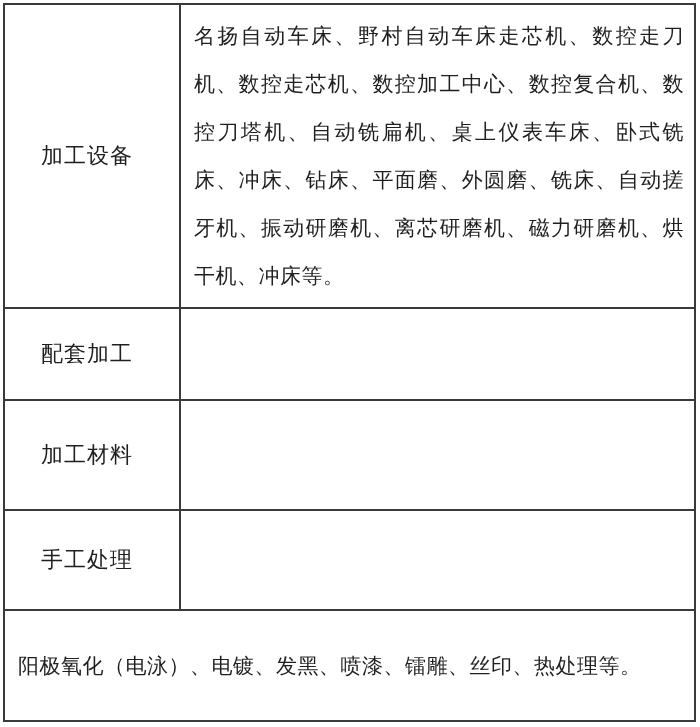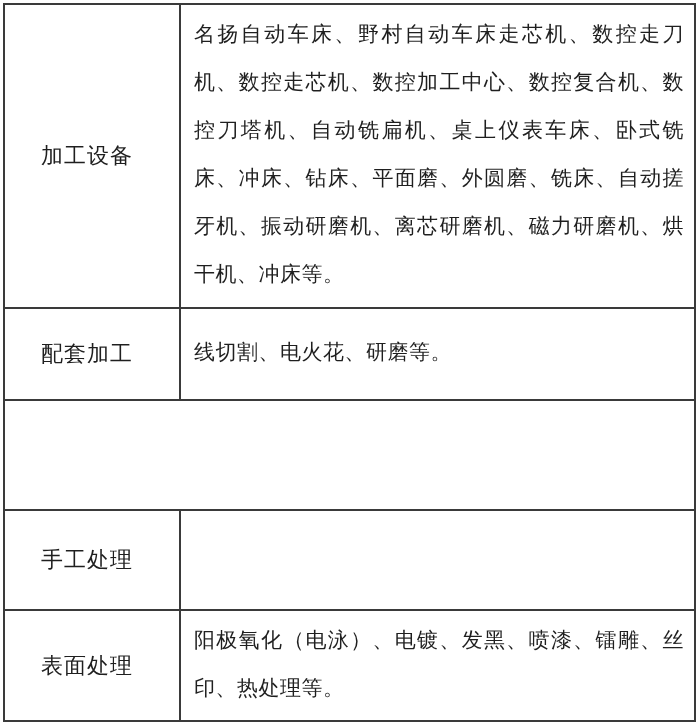--- a/index.html
+++ b/index.html
@@ -44,21 +44,20 @@
     letter-spacing: 1px;
     padding-right: 10px;
     font-family: Liberation Serif, serif;
   }
   .content-cell {
     flex: 1;
     display: flex;
     align-items: center;
     padding: 6px 10px 6px 13px;
     overflow: hidden;
-    font-family: Liberation Mono, monospace;
   }
   .content-text {
     width: 100%;
     font-size: 21px;
     letter-spacing: 0.5px;
     line-height: 48px;
     text-align: justify;
     text-justify: inter-ideograph;
   }
   .single-line .content-text { line-height: 30px; }
@@ -74,36 +73,33 @@
     </div>
     <div class="content-cell">
       <div class="content-text">名扬自动车床、野村自动车床走芯机、数控走刀机、数控走芯机、数控加工中心、数控复合机、数控刀塔机、自动铣扁机、桌上仪表车床、卧式铣床、冲床、钻床、平面磨、外圆磨、铣床、自动搓牙机、振动研磨机、离芯研磨机、磁力研磨机、烘干机、冲床等。</div>
     </div>
   </div>
 
   <div class="row r1 single-line">
     <div class="label-cell">
       <span>配套加工</span>
     </div>
-    <div class="content-cell">
-      <div class="content-text">线切割、电火花、研磨等。</div>
-    </div>
   </div>
 
   <div class="row r2">
+    <div class="label-cell">
+      <span>加工材料</span>
+    </div>
   </div>
 
   <div class="row r3 single-line">
     <div class="label-cell">
       <span>手工处理</span>
     </div>
   </div>
 
   <div class="row r4">
-    <div class="label-cell">
-      <span>表面处理</span>
-    </div>
     <div class="content-cell">
       <div class="content-text">阳极氧化（电泳）、电镀、发黑、喷漆、镭雕、丝印、热处理等。</div>
     </div>
   </div>
 
 </div>
 
 </body></html>

